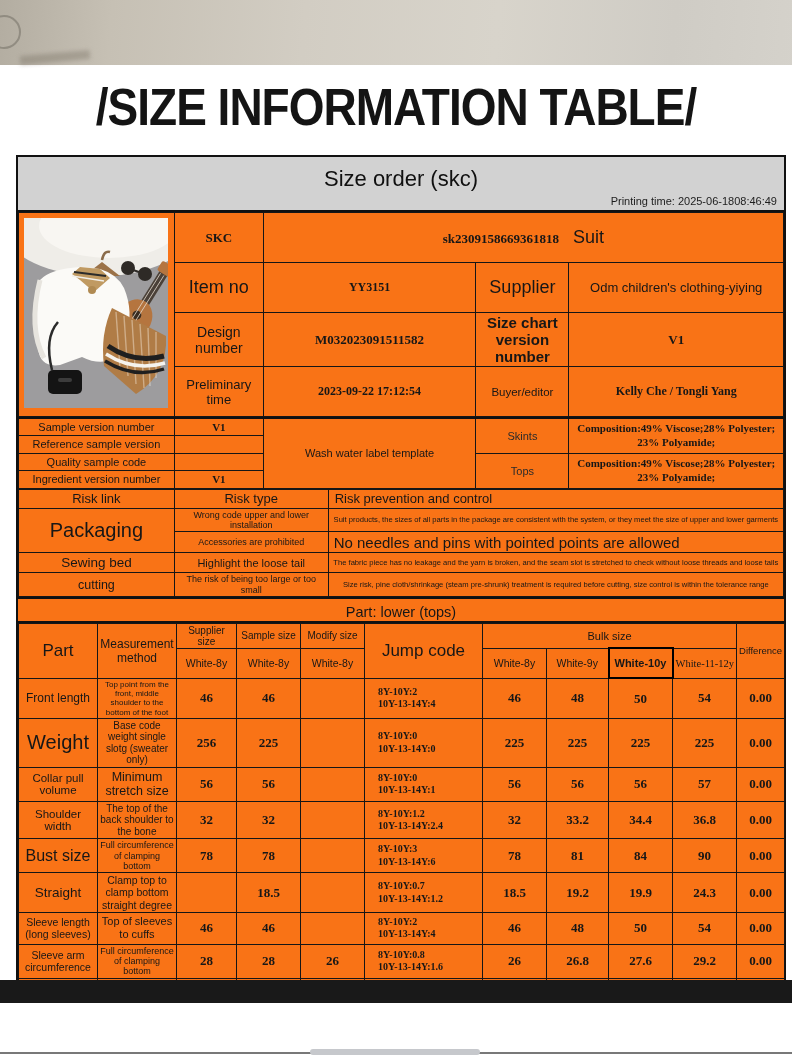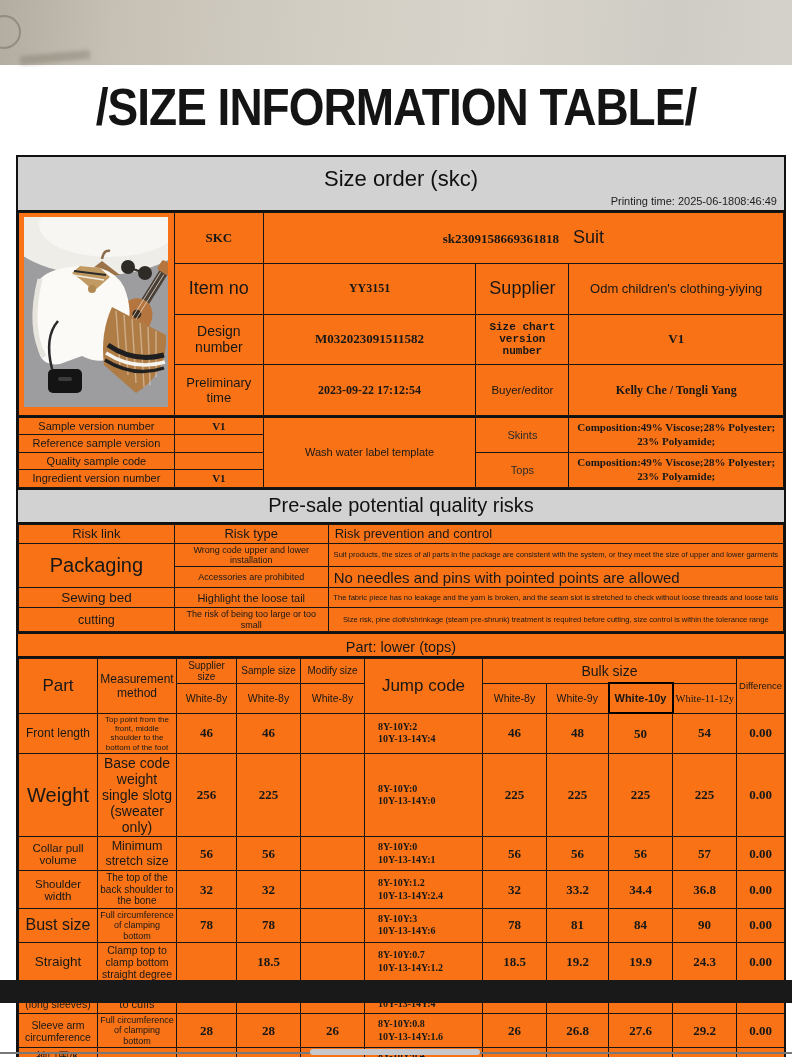--- a/index.html
+++ b/index.html
@@ -26,21 +26,21 @@
   table{border-collapse:collapse;width:100%;table-layout:fixed;}
   td{border:1.3px solid #161616;text-align:center;vertical-align:middle;padding:1px 2px;overflow:hidden;box-sizing:border-box;}
 
   .serif{font-family:"Liberation Serif",serif;font-weight:bold;}
 
   
   .info td{height:50px;}
   .lab-skc{font-family:"Liberation Serif",serif;font-weight:bold;font-size:13px;}
   .lab-item,.lab-supplier{font-size:18px;}
   .lab-design{font-size:14px;margin-top:36px;}
-  .lab-sizechart{font-size:11px;font-weight:bold;font-family:Liberation Mono, monospace;}
+  .lab-sizechart{font-size:15px;font-weight:bold;}
   .lab-prelim{font-size:13px;}
   .lab-buyer{font-size:11.5px;}
   .v13{font-size:13px;}
   .v12{font-size:12px;}
   .skc-suit{font-size:18px;font-family:"Liberation Sans",sans-serif;font-weight:normal;margin-left:14px;text-align:center;}
   .supplier-val{font-size:13px;}
 
   
   .samples td{height:17.5px;font-size:11px;}
   .wash-cell{font-size:17px;}
@@ -68,35 +68,35 @@
   .part-head{border-top:0;height:26px;text-align:center;font-size:14.5px;padding-top:5px;box-sizing:border-box;border-bottom:2px solid #111;}
 
   
   .sizes .h1 td{height:20px;}
   .sizes .h2 td{height:30px;}
   .h-part{font-size:17px;}
   .h-method{font-size:12px;}
   .h-small{font-size:10px;}
   .h-variant{font-size:10.5px;}
   .h-jump{font-size:17px;}
-  .h-bulk{font-size:14px;}
+  .h-bulk{font-size:11px;}
   .h-diff{font-size:9.5px;}
   .h-selected{border:2.5px solid #000;font-weight:bold;font-size:11px;}
   .h-wrap{word-break:break-word;line-height:1.05;font-family:Liberation Serif, serif;}
 
   .sizes td.part{font-size:12px;}
   .sizes td.method{font-size:9px;line-height:1.15;}
   .sizes td.num{font-family:"Liberation Serif",serif;font-weight:bold;font-size:13px;}
   .sizes td.jump{font-family:"Liberation Serif",serif;font-weight:bold;font-size:10px;text-align:left;padding-left:13px;line-height:1.25;}
 
   .sizes tbody tr:nth-child(1) td{height:40px}
   .sizes tbody tr:nth-child(1) td.method{font-size:8px}
   .sizes tbody tr:nth-child(2) td{height:38px}
   .sizes tbody tr:nth-child(2) td.part{font-size:20px}
-  .sizes tbody tr:nth-child(2) td.method{font-size:14px}
+  .sizes tbody tr:nth-child(2) td.method{font-size:10px}
   .sizes tbody tr:nth-child(3) td{height:34px}
   .sizes tbody tr:nth-child(3) td.part{font-size:11.5px}
   .sizes tbody tr:nth-child(3) td.method{font-size:12.5px}
   .sizes tbody tr:nth-child(4) td{height:33px}
   .sizes tbody tr:nth-child(4) td.part{font-size:11.5px}
   .sizes tbody tr:nth-child(4) td.method{font-size:10px}
   .sizes tbody tr:nth-child(5) td{height:30px}
   .sizes tbody tr:nth-child(5) td.part{font-size:16px}
   .sizes tbody tr:nth-child(6) td{height:32px}
   .sizes tbody tr:nth-child(6) td.part{font-size:13.5px}
@@ -236,23 +236,20 @@
         <td rowspan="2" class="garment-cell">Tops</td>
         <td rowspan="2" class="comp-cell">Composition:49% Viscose;28% Polyester; 23% Polyamide;</td>
       </tr>
       <tr>
         <td>Ingredient version number</td>
         <td class="serif">V1</td>
       </tr>
     </tbody>
       </table>
 
-    <div class="sec-head risk-head" style="border-top:2px solid #111;">
-      <div class="t">Pre-sale potential quality risks</div>
-    </div>
 
     <table class="risks">
       <colgroup>
           <col style="width:154px">
           <col style="width:152px">
           <col style="width:450px">
         </colgroup>
       <tbody>
           <tr class="hrow">
         <td>Risk link</td>

